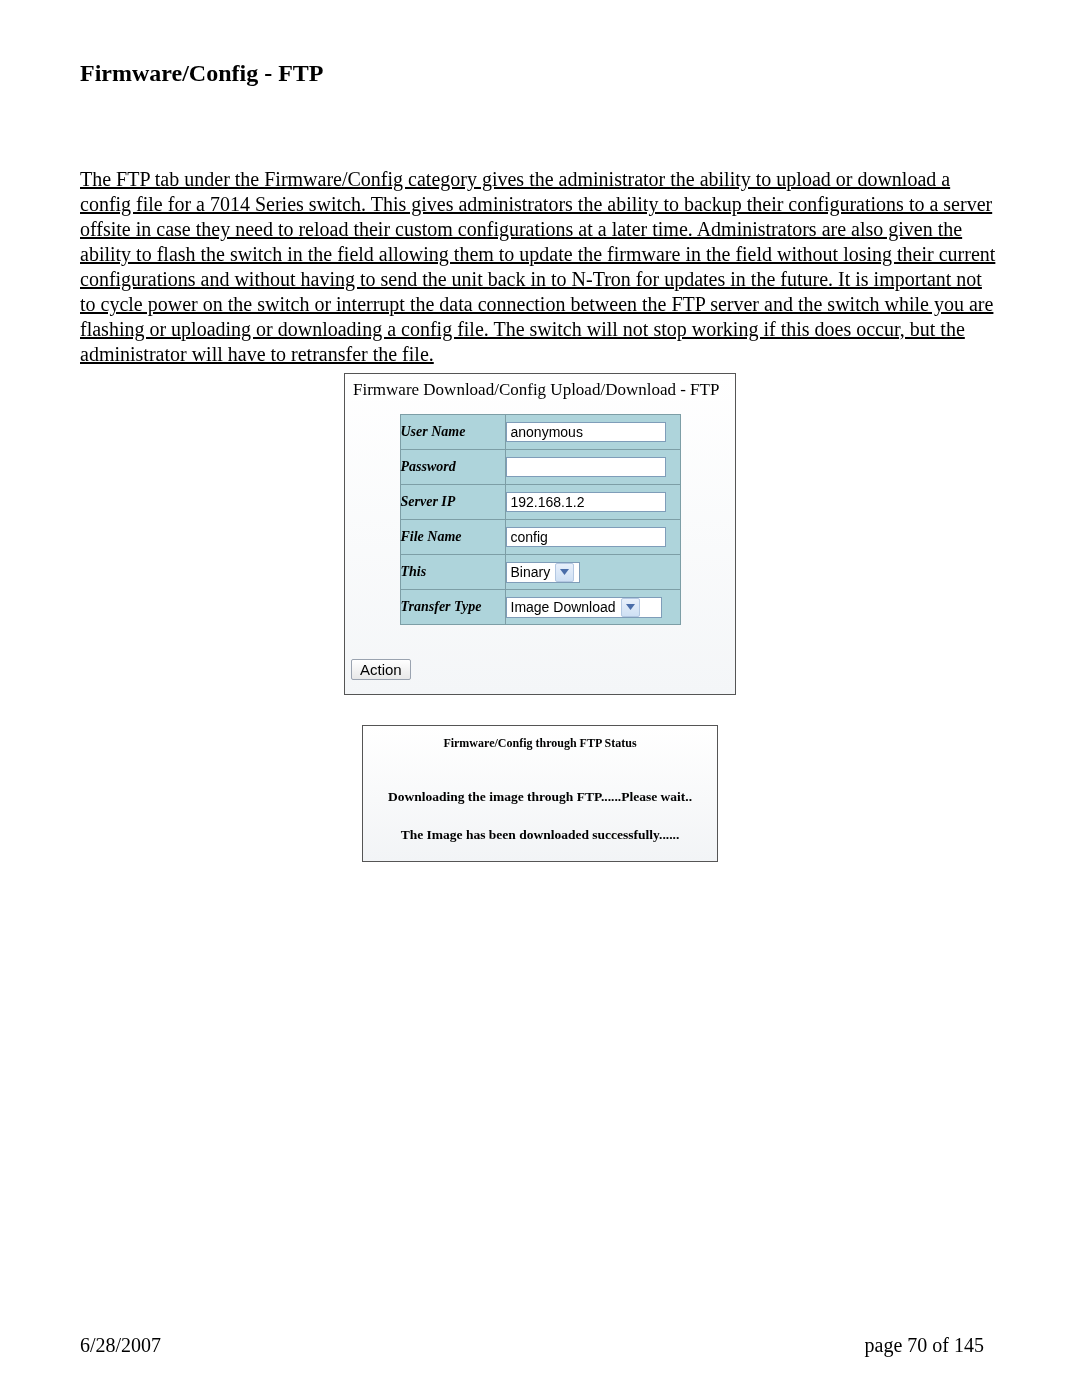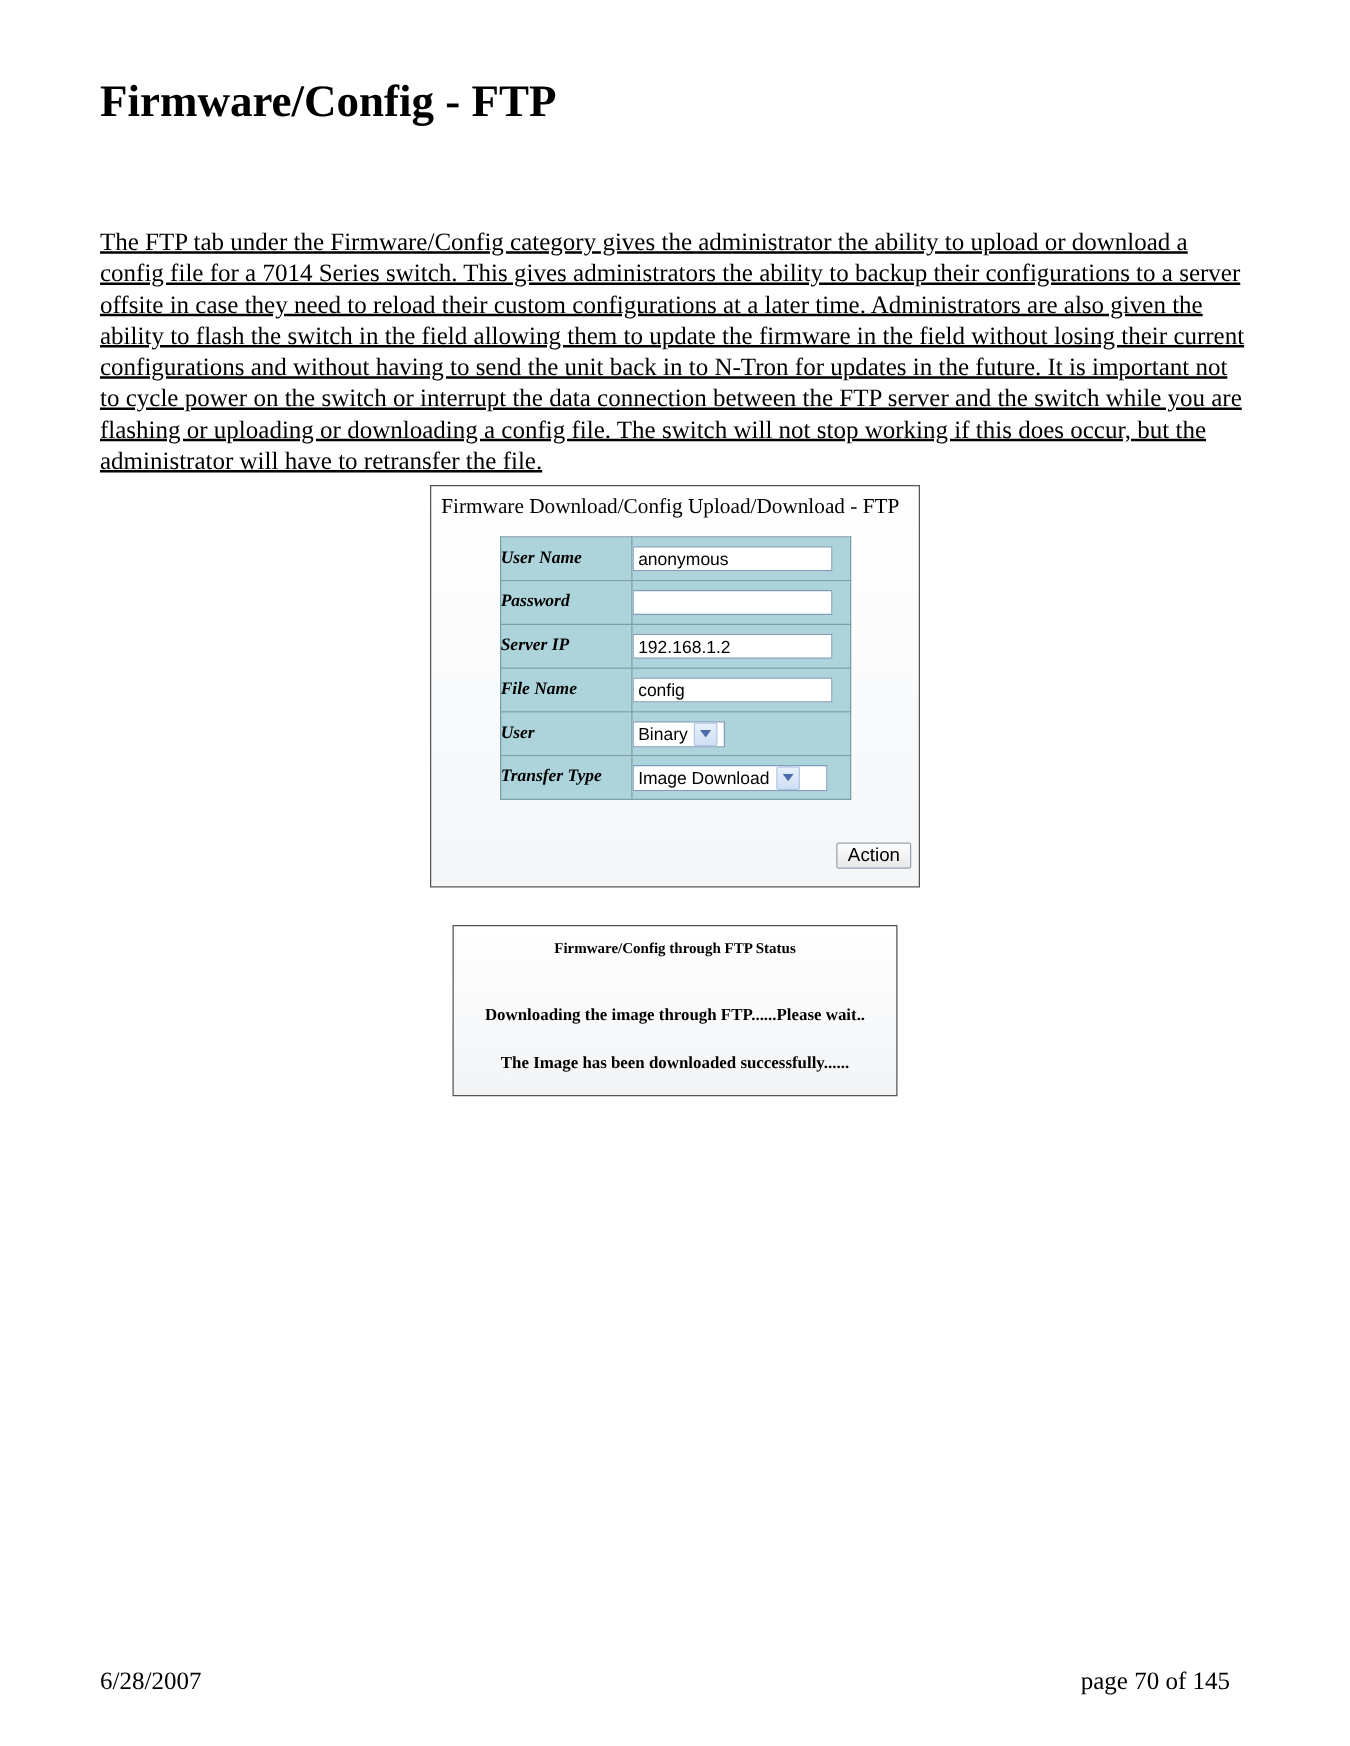--- a/index.html
+++ b/index.html
@@ -10,21 +10,21 @@
     color: #000;
   }
   .page {
     width: 1080px;
     height: 1397px;
     position: relative;
     box-sizing: border-box;
     padding: 60px 80px 40px 80px;
   }
   h1.page-title {
-    font-size: 36px;
+    font-size: 24px;
     font-weight: bold;
     margin: 0 0 80px 0;
   }
   p.body-text {
     font-size: 20px;
     line-height: 1.25;
     margin: 0 0 6px 0;
     text-align: left;
     text-decoration: underline;
   }
@@ -102,21 +102,21 @@
     border-radius: 2px;
     display: flex;
     align-items: center;
     justify-content: center;
   }
   .dd-btn svg { display: block; }
   .dd-mode { width: 74px; }
   .dd-transfer { width: 156px; }
 
   .action-row {
-    text-align: right;
+    text-align: left;
     margin-top: 34px;
   }
   .action-btn {
     display: inline-block;
     font-family: Arial, sans-serif;
     font-size: 15px;
     padding: 1px 8px;
     background: linear-gradient(#ffffff, #e8e8e8);
     border: 1px solid #9aa3b0;
     border-radius: 2px;
@@ -190,21 +190,21 @@
           <input class="text-input" type="text" value="192.168.1.2" style="">
         </td>
       </tr>
       <tr>
         <td class="label-cell">File Name</td>
         <td class="input-cell">
           <input class="text-input" type="text" value="config" style="">
         </td>
       </tr>
       <tr>
-        <td class="label-cell">User</td>
+        <td class="label-cell">This</td>
         <td class="input-cell">
           <span class="dropdown dd-mode">
             <span class="dd-text">Binary</span>
             <span class="dd-btn">
               <svg width="9" height="6" viewBox="0 0 9 6">
                     <path d="M0 0 L9 0 L4.5 6 Z" fill="#4a6da9"></path>
                   </svg>
             </span>
           </span>
         </td>

